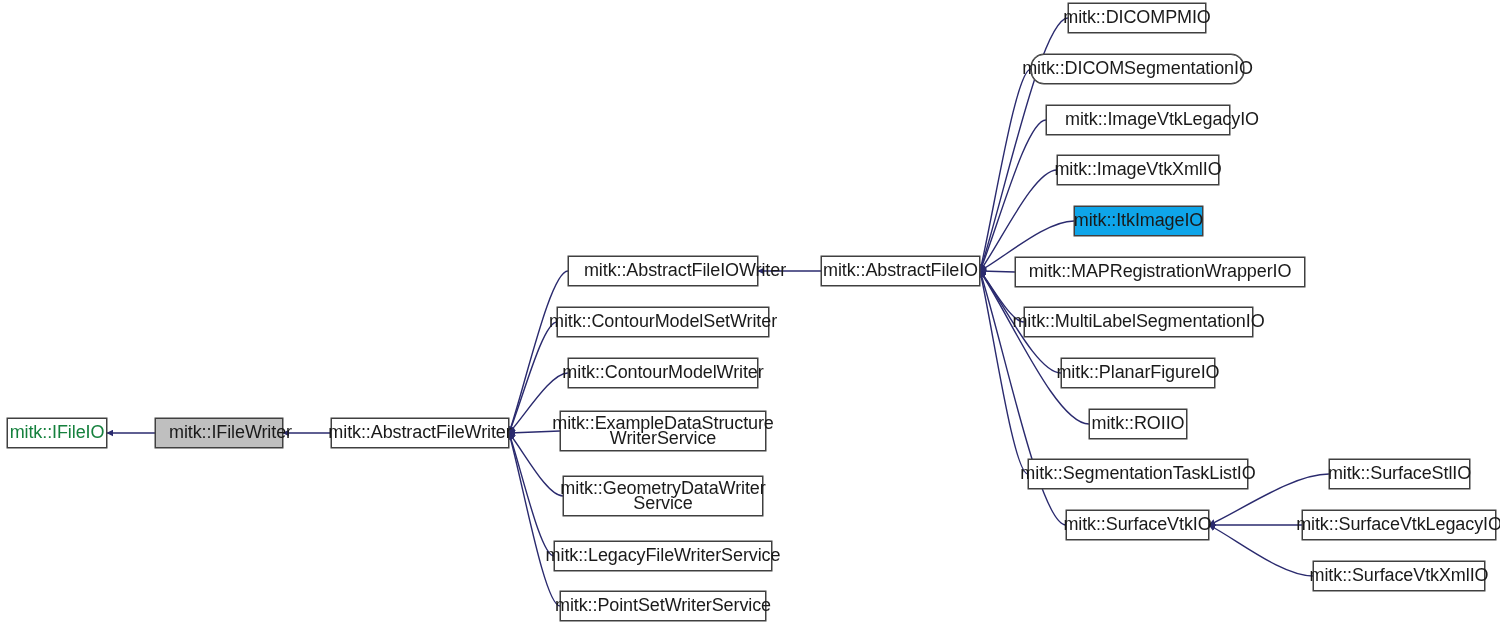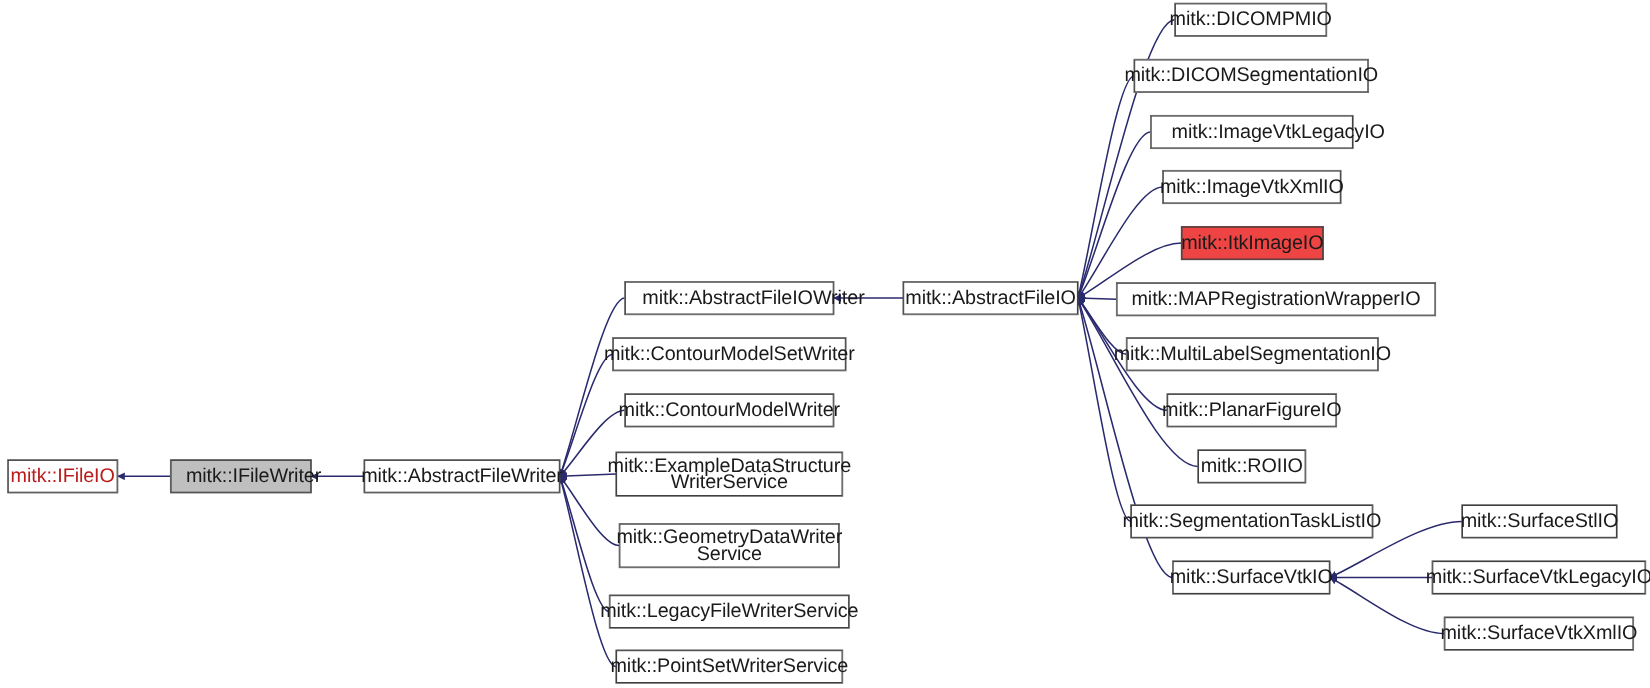--- a/index.html
+++ b/index.html
@@ -87,38 +87,38 @@
       <path d="M 1024 322 C 1010.8 322, 992.32 286.3, 980 271" fill="none" stroke="#2a2a6e" stroke-width="1.4" marker-end="url(#arrowhead)"></path>
       <path d="M 1061 373 C 1036.7 373, 1002.68 301.6, 980 271" fill="none" stroke="#2a2a6e" stroke-width="1.4" marker-end="url(#arrowhead)"></path>
       <path d="M 1089 424 C 1056.3 424, 1010.52 316.9, 980 271" fill="none" stroke="#2a2a6e" stroke-width="1.4" marker-end="url(#arrowhead)"></path>
       <path d="M 1028 474 C 1013.6 474, 993.44 331.9, 980 271" fill="none" stroke="#2a2a6e" stroke-width="1.4" marker-end="url(#arrowhead)"></path>
       <path d="M 1066 525 C 1040.2 525, 1004.08 347.2, 980 271" fill="none" stroke="#2a2a6e" stroke-width="1.4" marker-end="url(#arrowhead)"></path>
       <path d="M 1329 474 C 1293 474, 1242.6 509.7, 1209 525" fill="none" stroke="#2a2a6e" stroke-width="1.4" marker-end="url(#arrowhead)"></path>
       <path d="M 1302 525 L 1209 525" fill="none" stroke="#2a2a6e" stroke-width="1.4" marker-end="url(#arrowhead)"></path>
       <path d="M 1313 576 C 1281.8 576, 1238.12 540.3, 1209 525" fill="none" stroke="#2a2a6e" stroke-width="1.4" marker-end="url(#arrowhead)"></path>
     </svg>
   <div id="node-layer">
-      <div class="node" style="left: 7px; top: 418px; width: 100px; height: 30px; background: rgb(255, 255, 255); border-color: rgb(64, 64, 64); color: #b91c1c;"><span class="node-label">mitk::IFileIO</span></div>
+      <div class="node" style="left: 7px; top: 418px; width: 100px; height: 30px; background: rgb(255, 255, 255); border-color: rgb(64, 64, 64); color: #15803d;"><span class="node-label">mitk::IFileIO</span></div>
       <div class="node highlight" style="left: 155px; top: 418px; width: 128px; height: 30px; background: rgb(191, 191, 191); border-color: rgb(64, 64, 64); color: rgb(26, 26, 26);"><span class="node-label">mitk::IFileWriter</span></div>
       <div class="node" style="left: 331px; top: 418px; width: 178px; height: 30px; background: rgb(255, 255, 255); border-color: rgb(64, 64, 64); color: rgb(26, 26, 26);"><span class="node-label">mitk::AbstractFileWriter</span></div>
       <div class="node" style="left: 568px; top: 256px; width: 190px; height: 30px; background: rgb(255, 255, 255); border-color: rgb(64, 64, 64); color: rgb(26, 26, 26); padding-left: 44px;"><span class="node-label">mitk::AbstractFileIOWriter</span></div>
       <div class="node" style="left: 557px; top: 307px; width: 212px; height: 30px; background: rgb(255, 255, 255); border-color: rgb(64, 64, 64); color: rgb(26, 26, 26);"><span class="node-label">mitk::ContourModelSetWriter</span></div>
       <div class="node" style="left: 568px; top: 358px; width: 190px; height: 30px; background: rgb(255, 255, 255); border-color: rgb(64, 64, 64); color: rgb(26, 26, 26);"><span class="node-label">mitk::ContourModelWriter</span></div>
       <div class="node" style="left: 560px; top: 411px; width: 206px; height: 40px; background: rgb(255, 255, 255); border-color: rgb(64, 64, 64); color: rgb(26, 26, 26);"><span class="node-label">mitk::ExampleDataStructure
 WriterService</span></div>
       <div class="node" style="left: 563px; top: 476px; width: 200px; height: 40px; background: rgb(255, 255, 255); border-color: rgb(64, 64, 64); color: rgb(26, 26, 26);"><span class="node-label">mitk::GeometryDataWriter
 Service</span></div>
       <div class="node" style="left: 554px; top: 541px; width: 218px; height: 30px; background: rgb(255, 255, 255); border-color: rgb(64, 64, 64); color: rgb(26, 26, 26);"><span class="node-label">mitk::LegacyFileWriterService</span></div>
       <div class="node" style="left: 560px; top: 591px; width: 206px; height: 30px; background: rgb(255, 255, 255); border-color: rgb(64, 64, 64); color: rgb(26, 26, 26);"><span class="node-label">mitk::PointSetWriterService</span></div>
       <div class="node" style="left: 821px; top: 256px; width: 159px; height: 30px; background: rgb(255, 255, 255); border-color: rgb(64, 64, 64); color: rgb(26, 26, 26);"><span class="node-label">mitk::AbstractFileIO</span></div>
       <div class="node" style="left: 1068px; top: 3px; width: 138px; height: 30px; background: rgb(255, 255, 255); border-color: rgb(64, 64, 64); color: rgb(26, 26, 26);"><span class="node-label">mitk::DICOMPMIO</span></div>
-      <div class="node" style="left: 1031px; top: 54px; width: 213px; height: 30px; background: rgb(255, 255, 255); border-color: rgb(64, 64, 64); color: rgb(26, 26, 26);"><span class="node-label">mitk::DICOMSegmentationIO</span></div>
+      <div class="node" style="left: 1031px; top: 54px; width: 213px; height: 30px; background: rgb(255, 255, 255); border-color: rgb(64, 64, 64); color: rgb(26, 26, 26); border-radius: 13px;"><span class="node-label">mitk::DICOMSegmentationIO</span></div>
       <div class="node" style="left: 1046px; top: 105px; width: 184px; height: 30px; background: rgb(255, 255, 255); border-color: rgb(64, 64, 64); color: rgb(26, 26, 26); padding-left: 48px;"><span class="node-label">mitk::ImageVtkLegacyIO</span></div>
       <div class="node" style="left: 1057px; top: 155px; width: 162px; height: 30px; background: rgb(255, 255, 255); border-color: rgb(64, 64, 64); color: rgb(26, 26, 26);"><span class="node-label">mitk::ImageVtkXmlIO</span></div>
-      <div class="node" style="left: 1074px; top: 206px; width: 129px; height: 30px; background: #ef4444; border-color: rgb(64, 64, 64); color: rgb(26, 26, 26);"><span class="node-label">mitk::ItkImageIO</span></div>
+      <div class="node" style="left: 1074px; top: 206px; width: 129px; height: 30px; background: #0ea5e9; border-color: rgb(64, 64, 64); color: rgb(26, 26, 26);"><span class="node-label">mitk::ItkImageIO</span></div>
       <div class="node" style="left: 1015px; top: 257px; width: 290px; height: 30px; background: rgb(255, 255, 255); border-color: rgb(64, 64, 64); color: rgb(26, 26, 26);"><span class="node-label">mitk::MAPRegistrationWrapperIO</span></div>
       <div class="node" style="left: 1024px; top: 307px; width: 229px; height: 30px; background: rgb(255, 255, 255); border-color: rgb(64, 64, 64); color: rgb(26, 26, 26);"><span class="node-label">mitk::MultiLabelSegmentationIO</span></div>
       <div class="node" style="left: 1061px; top: 358px; width: 154px; height: 30px; background: rgb(255, 255, 255); border-color: rgb(64, 64, 64); color: rgb(26, 26, 26);"><span class="node-label">mitk::PlanarFigureIO</span></div>
       <div class="node" style="left: 1089px; top: 409px; width: 98px; height: 30px; background: rgb(255, 255, 255); border-color: rgb(64, 64, 64); color: rgb(26, 26, 26);"><span class="node-label">mitk::ROIIO</span></div>
       <div class="node" style="left: 1028px; top: 459px; width: 220px; height: 30px; background: rgb(255, 255, 255); border-color: rgb(64, 64, 64); color: rgb(26, 26, 26);"><span class="node-label">mitk::SegmentationTaskListIO</span></div>
       <div class="node" style="left: 1066px; top: 510px; width: 143px; height: 30px; background: rgb(255, 255, 255); border-color: rgb(64, 64, 64); color: rgb(26, 26, 26);"><span class="node-label">mitk::SurfaceVtkIO</span></div>
       <div class="node" style="left: 1329px; top: 459px; width: 141px; height: 30px; background: rgb(255, 255, 255); border-color: rgb(64, 64, 64); color: rgb(26, 26, 26);"><span class="node-label">mitk::SurfaceStlIO</span></div>
       <div class="node" style="left: 1302px; top: 510px; width: 194px; height: 30px; background: rgb(255, 255, 255); border-color: rgb(64, 64, 64); color: rgb(26, 26, 26);"><span class="node-label">mitk::SurfaceVtkLegacyIO</span></div>
       <div class="node" style="left: 1313px; top: 561px; width: 172px; height: 30px; background: rgb(255, 255, 255); border-color: rgb(64, 64, 64); color: rgb(26, 26, 26);"><span class="node-label">mitk::SurfaceVtkXmlIO</span></div>
     </div>

